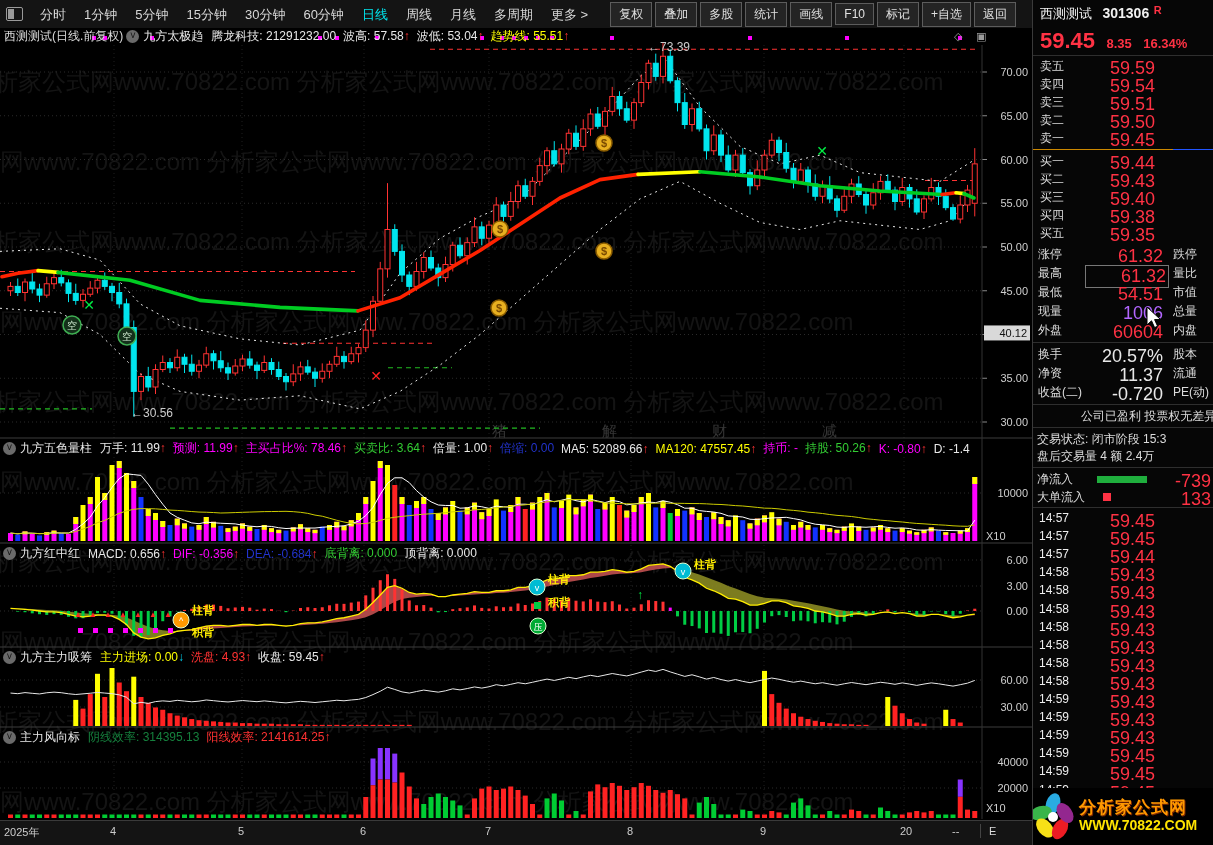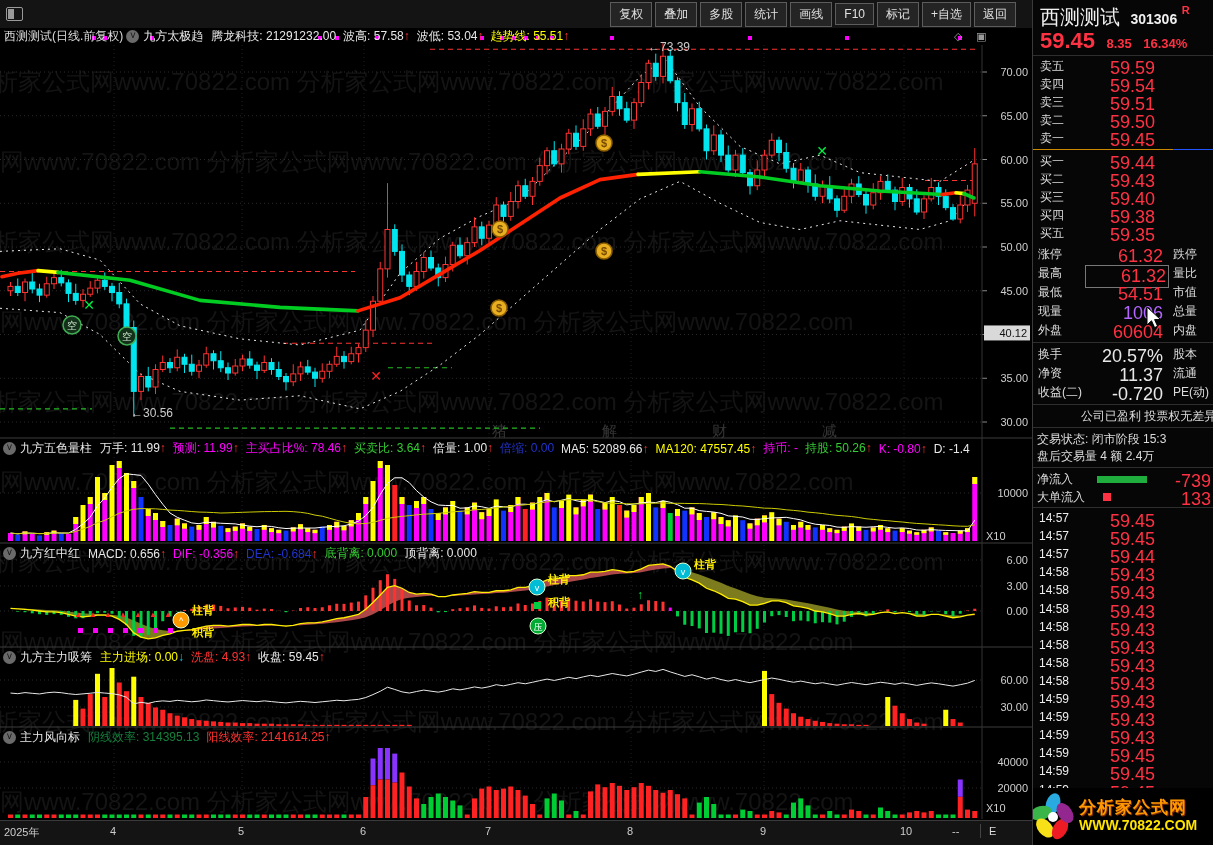--- a/index.html
+++ b/index.html
@@ -42,20 +42,21 @@
   #logo-site{color:#ff9900;font-weight:bold;font-size:17px;letter-spacing:1px;text-shadow:1px 1px 0 #802800;}
   #logo-url{color:#ffe400;font-weight:bold;font-size:14px;}
   #cursor-svg{position:absolute;left:1146px;top:306px;z-index:20;}
 </style>
 </head>
 <body>
 
 <div id="app">
   <div id="topbar">
     <span class="winicon"></span>
+    <span id="tf-items"><span class="tf">分时</span><span class="tf">1分钟</span><span class="tf">5分钟</span><span class="tf">15分钟</span><span class="tf">30分钟</span><span class="tf">60分钟</span><span class="tf active">日线</span><span class="tf">周线</span><span class="tf">月线</span><span class="tf">多周期</span><span class="tf">更多 &gt;</span></span>
     <span id="tb-right">
         <span class="tbtn">复权</span>
         <span class="tbtn">叠加</span>
         <span class="tbtn">多股</span>
         <span class="tbtn">统计</span>
         <span class="tbtn">画线</span>
         <span class="tbtn">F10</span>
         <span class="tbtn">标记</span>
         <span class="tbtn">+自选</span>
         <span class="tbtn">返回</span>
@@ -1153,28 +1154,28 @@
       </div>
     <div id="baxis">
       <span id="e-btn">E</span>
     <span class="bax" style="left: 4px;">2025年</span>
         <span class="bax" style="left: 110px;">4</span>
         <span class="bax" style="left: 238px;">5</span>
         <span class="bax" style="left: 360px;">6</span>
         <span class="bax" style="left: 485px;">7</span>
         <span class="bax" style="left: 627px;">8</span>
         <span class="bax" style="left: 760px;">9</span>
-        <span class="bax" style="left: 900px;">10</span>
+        <span class="bax" style="left: 900px;">20</span>
         <span class="bax" style="left: 952px;">--</span>
       </div>
   </div>
 
   <div id="rp">
     <div class="rrow" style="top:4px;left:7px;">
-      <span style="color:#f0f0f0;font-size:20px;">西测测试</span>
+      <span style="color:#f0f0f0;font-size:13px;">西测测试</span>
       <span style="color:#f0f0f0;font-size:14px;font-weight:bold;margin-left:6px;">301306</span>
       <span style="color:#ff3244;font-size:11px;font-weight:bold;vertical-align:top;">R</span>
     </div>
     <div class="rrow" style="top:28px;left:7px;">
       <span style="color:#ff3244;font-size:22px;font-weight:bold;">59.45</span>
       <span style="color:#ff3244;font-size:13px;font-weight:bold;margin-left:7px;">8.35</span>
       <span style="color:#ff3244;font-size:13px;font-weight:bold;margin-left:7px;">16.34%</span>
     </div>
     <div class="hr" style="top:55px;"></div>
     <div id="rp-dyn">

